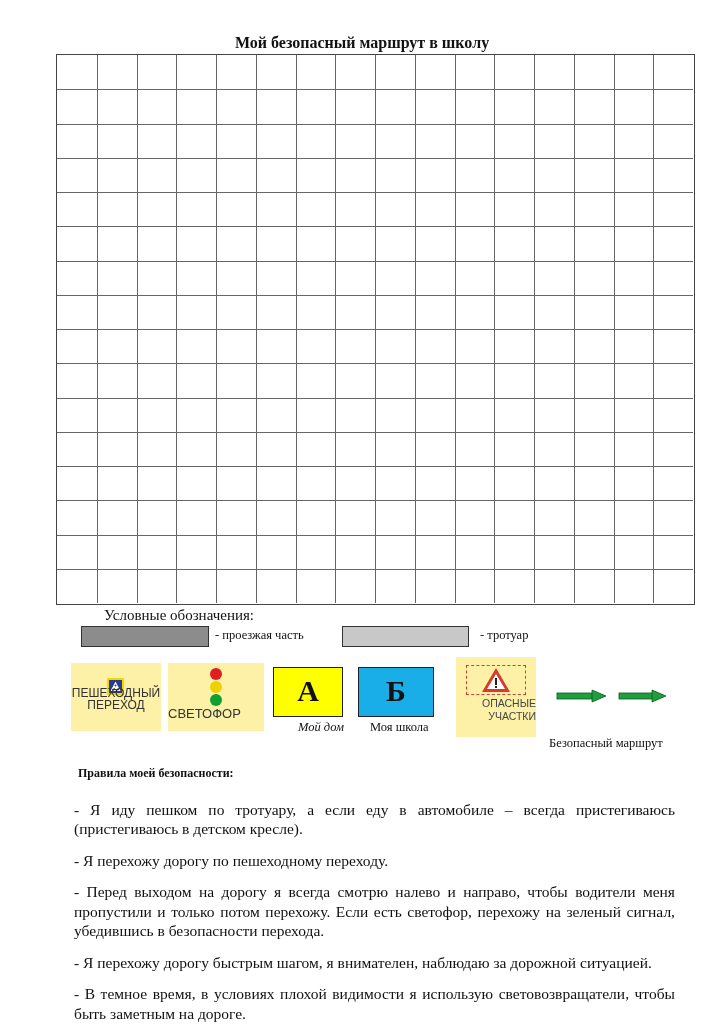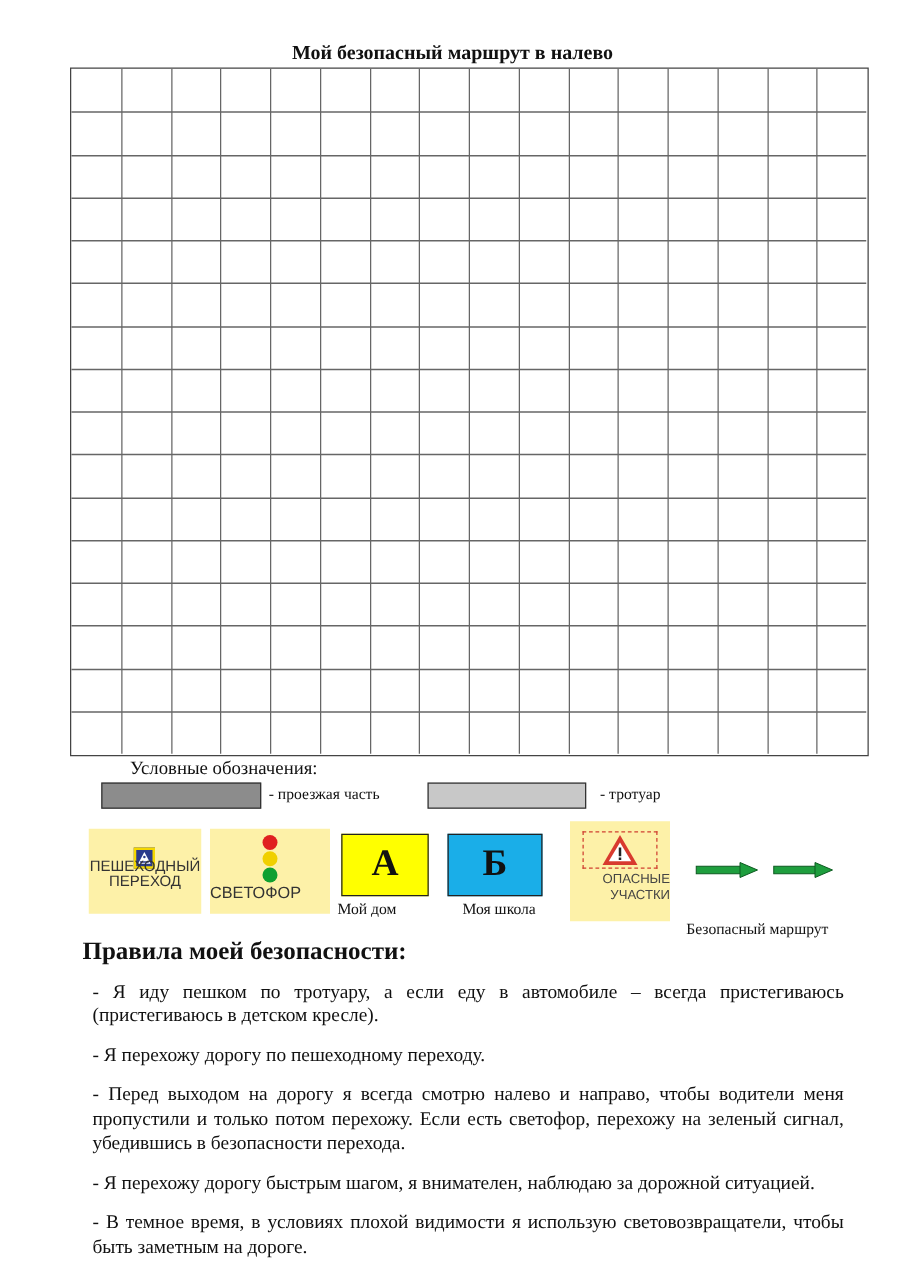--- a/index.html
+++ b/index.html
@@ -35,27 +35,27 @@
           text-align: center; font-weight: bold; font-size: 30px; line-height: 46px; }
   .danger { left: 456px; top: 657px; width: 80px; height: 80px; }
   .danger .dash { position: absolute; left: 10px; top: 8px; width: 60px; height: 30px;
                   border: 1px dashed #d04030; box-sizing: border-box; }
   .danger svg { position: absolute; left: 25px; top: 10px; }
   .danger .txt { position: absolute; left: 0; top: 40px; width: 80px; text-align: right;
                  font-size: 10.5px; line-height: 13px; color: #444; }
   .arrow { position: absolute; top: 689px; }
   .rules { position: absolute; left: 62px; top: 748px; width: 625px; font-size: 15.5px;
            line-height: 19.5px; text-align: justify; }
-  .rules h3 { margin: 4px; font-size: 20px; font-weight: bold; }
+  .rules h3 { margin: 16px; font-size: 12px; font-weight: bold; }
   .rules p { margin: 12px; }
 </style>
 </head>
 <body>
 
-<div class="title">Мой безопасный маршрут в налево</div>
+<div class="title">Мой безопасный маршрут в школу</div>
 
 <div class="grid">
   <svg id="grid-svg" width="639" height="551">
       <line x1="40.5" x2="40.5" y1="0" y2="548" stroke="#666" stroke-width="1"></line>
       <line x1="80.5" x2="80.5" y1="0" y2="548" stroke="#666" stroke-width="1"></line>
       <line x1="119.5" x2="119.5" y1="0" y2="548" stroke="#666" stroke-width="1"></line>
       <line x1="159.5" x2="159.5" y1="0" y2="548" stroke="#666" stroke-width="1"></line>
       <line x1="199.5" x2="199.5" y1="0" y2="548" stroke="#666" stroke-width="1"></line>
       <line x1="239.5" x2="239.5" y1="0" y2="548" stroke="#666" stroke-width="1"></line>
       <line x1="278.5" x2="278.5" y1="0" y2="548" stroke="#666" stroke-width="1"></line>
@@ -107,21 +107,21 @@
 </div>
 
 <div class="card tl sans">
   <div class="light" style="top:5px; background:#e02020;"></div>
   <div class="light" style="top:18px; background:#f0d000;"></div>
   <div class="light" style="top:31px; background:#10a030;"></div>
   <div class="txt">СВЕТОФОР</div>
 </div>
 
 <div class="boxA">А</div>
-<div class="lbl" style="left:270px; top:720px;">Мой дом</div>
+<div class="lbl" style="left:298px; top:720px;font-style:italic;">Мой дом</div>
 
 <div class="boxB">Б</div>
 <div class="lbl" style="left:370px; top:720px;">Моя школа</div>
 
 <div class="card danger sans">
   <div class="dash"></div>
   <svg width="30" height="26" viewBox="0 0 30 26">
     <polygon points="15,1 29,25 1,25" fill="#d83a2e"></polygon>
     <polygon points="15,7 24,22 6,22" fill="#ffffff"></polygon>
     <rect x="14" y="11" width="2" height="7" fill="#222"></rect>

